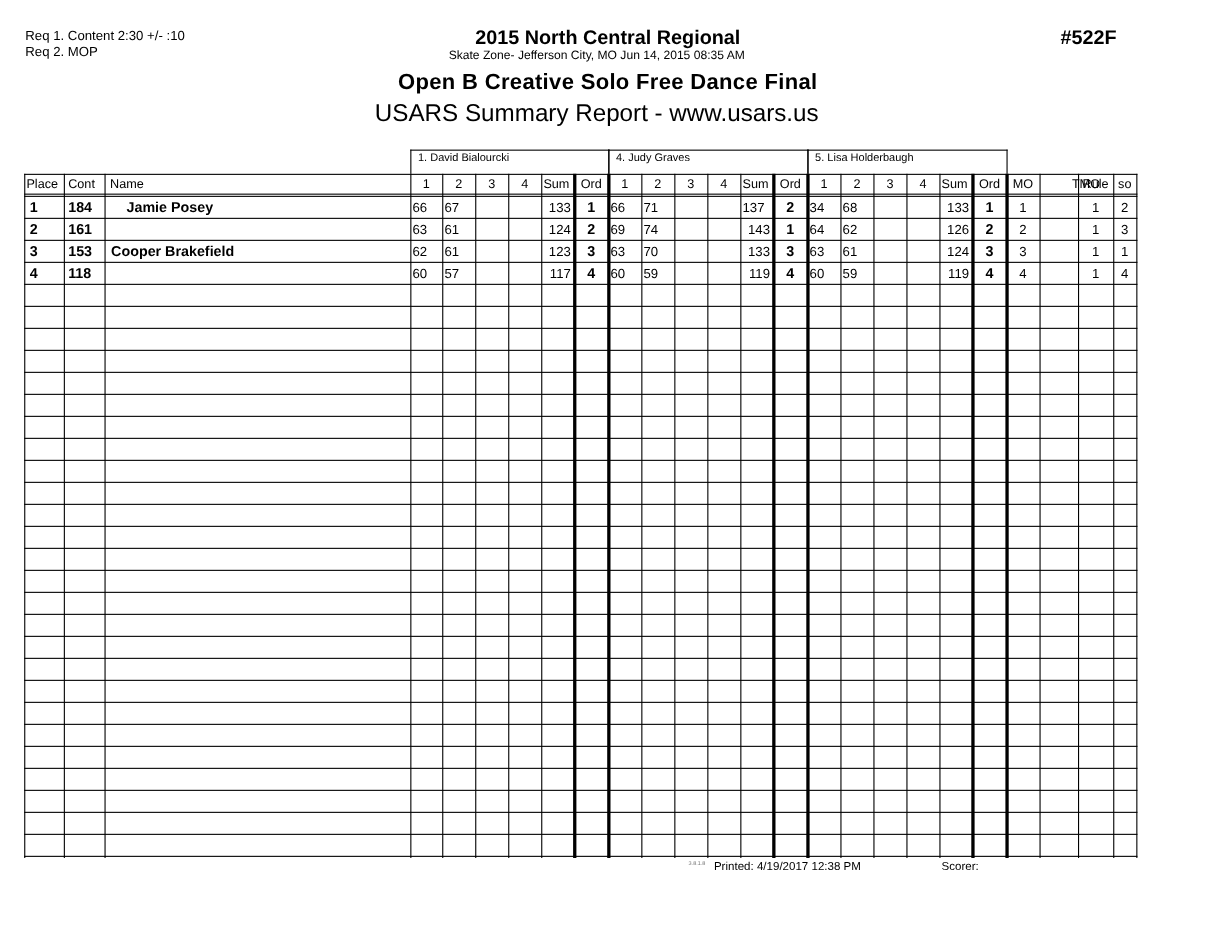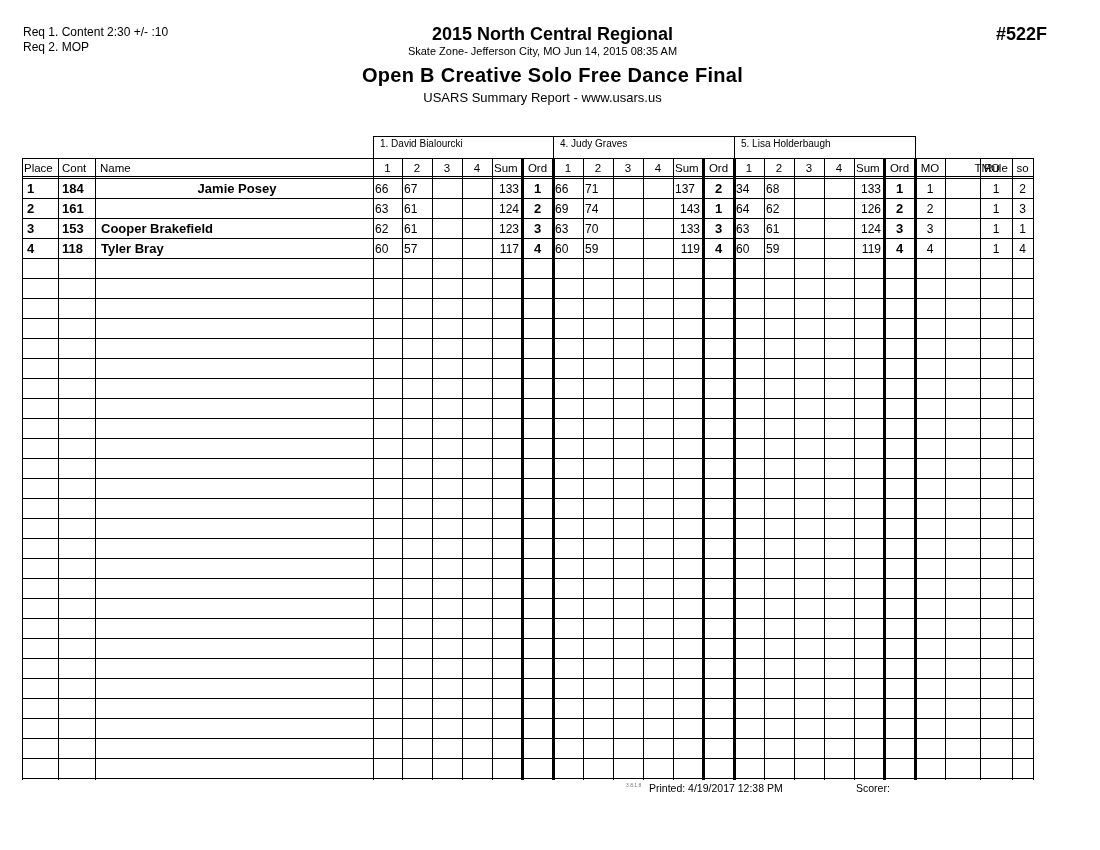--- a/index.html
+++ b/index.html
@@ -3,22 +3,22 @@
 <meta charset="utf-8">
 <style>
   html, body { margin: 0; padding: 0; background: #ffffff; }
   body { width: 1100px; height: 850px; position: relative; overflow: hidden;
          font-family: "Liberation Sans", sans-serif; color: #000; }
   .abs { position: absolute; }
   .req { left: 23px; font-size: 12px; line-height: 14px; }
   .title1 { left: 330px; width: 445px; text-align: center; top: 24px; font-size: 18px; font-weight: bold; }
   .title2 { left: 330px; width: 425px; text-align: center; top: 45px; font-size: 11px; }
   .title3 { left: 330px; width: 445px; text-align: center; top: 64px; font-size: 20px; font-weight: bold; letter-spacing: 0.3px; }
-  .title4 { left: 330px; width: 425px; text-align: center; top: 90px; font-size: 13px; }
-  .eventno { left: 964px; top: 24px; font-size: 18px; font-weight: bold; margin-left: 32px; }
+  .title4 { left: 330px; width: 425px; text-align: center; top: 90px; font-size: 22px; }
+  .eventno { left: 964px; top: 24px; font-size: 18px; font-weight: bold; }
 
   .judge-box { top: 136px; height: 22px; border: 1px solid #000; border-bottom: none; box-sizing: border-box;
                font-size: 10px; line-height: 14px; padding-left: 6px; }
 
   .grid { position: absolute; left: 22px; top: 158px; }
   .row { position: absolute; left: 0; height: 20px; width: 1011px; }
   .cell { position: absolute; top: 0; height: 20px; box-sizing: border-box; font-size: 12px; line-height: 20px;
           white-space: nowrap; overflow: hidden; }
   .hcell { font-size: 11.5px; }
   .bold { font-weight: bold; font-size: 13px; }
@@ -129,21 +129,21 @@
       <div class="cell hcell" style="left: 834px; width: 26px; text-align: left;">Sum</div>
       <div class="cell hcell" style="left: 864px; width: 27px; text-align: center;">Ord</div>
       <div class="cell hcell" style="left: 895px; width: 26px; text-align: center;">MO</div>
       <div class="cell hcell" style="left: 947px; width: 31px; text-align: right;">TMO</div>
       <div class="cell hcell" style="left: 960px; width: 28px; text-align: center;">Rule</div>
       <div class="cell hcell" style="left: 992px; width: 17px; text-align: center;">so</div>
     </div>
     <div class="row" style="top: 21px;">
       <div class="cell bold" style="left: 2px; width: 32px; text-align: left; padding-left: 3px;">1</div>
       <div class="cell bold" style="left: 38px; width: 33px; text-align: left; padding-left: 2px;">184</div>
-      <div class="cell bold" style="left: 74px; width: 274px; text-align: center; padding-left: 8px;">Jamie Posey</div>
+      <div class="cell bold" style="left: 85px; width: 274px; text-align: left; padding-left: 8px;">Jamie Posey</div>
       <div class="cell" style="left: 353px; width: 25px; text-align: left;">66</div>
       <div class="cell" style="left: 382px; width: 26px; text-align: left;">67</div>
       <div class="cell" style="left: 412px; width: 26px; text-align: left;"></div>
       <div class="cell" style="left: 442px; width: 26px; text-align: left;"></div>
       <div class="cell" style="left: 472px; width: 26px; text-align: right; padding-right: 1px;">133</div>
       <div class="cell bold" style="left: 502px; width: 27px; text-align: center;">1</div>
       <div class="cell" style="left: 533px; width: 26px; text-align: left;">66</div>
       <div class="cell" style="left: 563px; width: 26px; text-align: left;">71</div>
       <div class="cell" style="left: 593px; width: 26px; text-align: left;"></div>
       <div class="cell" style="left: 623px; width: 26px; text-align: left;"></div>
@@ -209,21 +209,20 @@
       <div class="cell" style="left: 834px; width: 26px; text-align: right; padding-right: 1px;">124</div>
       <div class="cell bold" style="left: 864px; width: 27px; text-align: center;">3</div>
       <div class="cell" style="left: 895px; width: 26px; text-align: center;">3</div>
       <div class="cell" style="left: 925px; width: 31px; text-align: center;"></div>
       <div class="cell" style="left: 960px; width: 28px; text-align: center;">1</div>
       <div class="cell" style="left: 992px; width: 17px; text-align: center;">1</div>
     </div>
     <div class="row" style="top: 81px;">
       <div class="cell bold" style="left: 2px; width: 32px; text-align: left; padding-left: 3px;">4</div>
       <div class="cell bold" style="left: 38px; width: 33px; text-align: left; padding-left: 2px;">118</div>
-      <div class="cell bold" style="left: 75px; width: 274px; text-align: left; padding-left: 4px;">Tyler Bray</div>
       <div class="cell" style="left: 353px; width: 25px; text-align: left;">60</div>
       <div class="cell" style="left: 382px; width: 26px; text-align: left;">57</div>
       <div class="cell" style="left: 412px; width: 26px; text-align: left;"></div>
       <div class="cell" style="left: 442px; width: 26px; text-align: left;"></div>
       <div class="cell" style="left: 472px; width: 26px; text-align: right; padding-right: 1px;">117</div>
       <div class="cell bold" style="left: 502px; width: 27px; text-align: center;">4</div>
       <div class="cell" style="left: 533px; width: 26px; text-align: left;">60</div>
       <div class="cell" style="left: 563px; width: 26px; text-align: left;">59</div>
       <div class="cell" style="left: 593px; width: 26px; text-align: left;"></div>
       <div class="cell" style="left: 623px; width: 26px; text-align: left;"></div>

